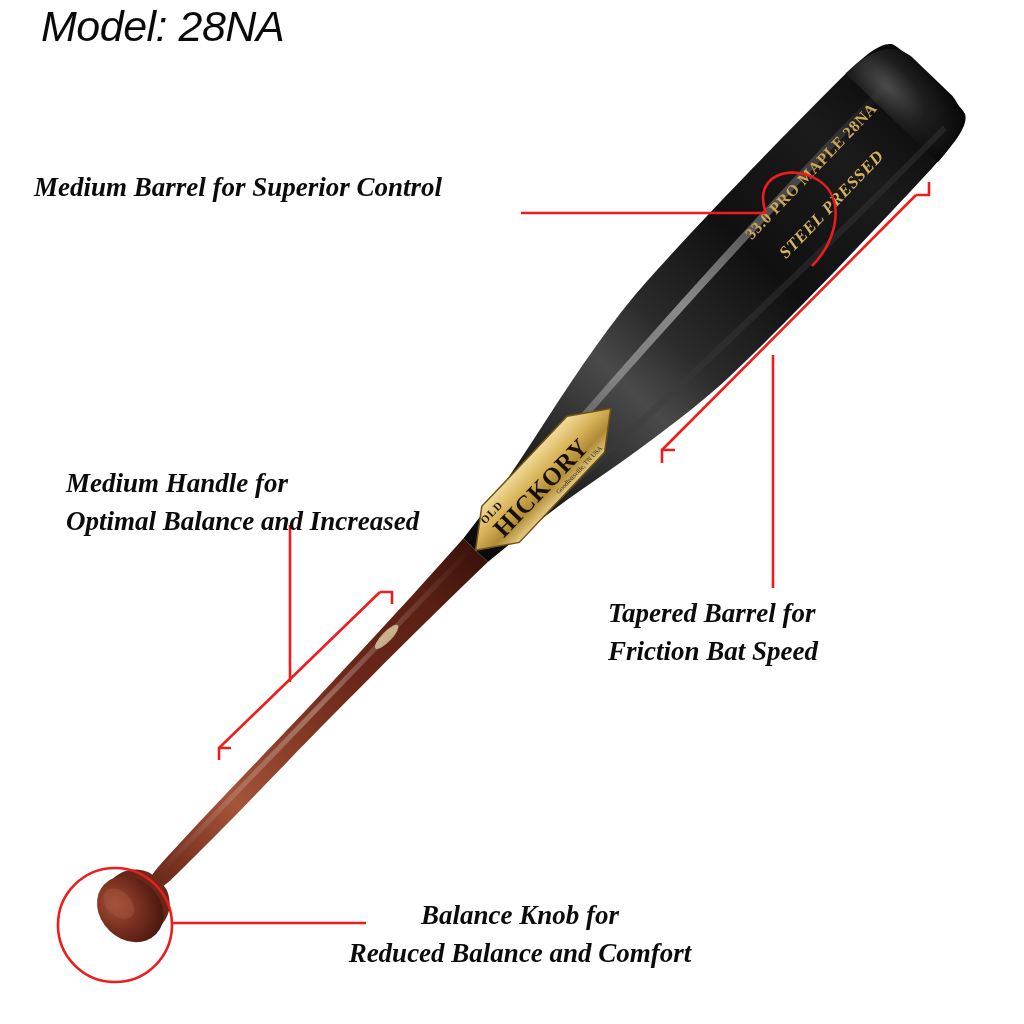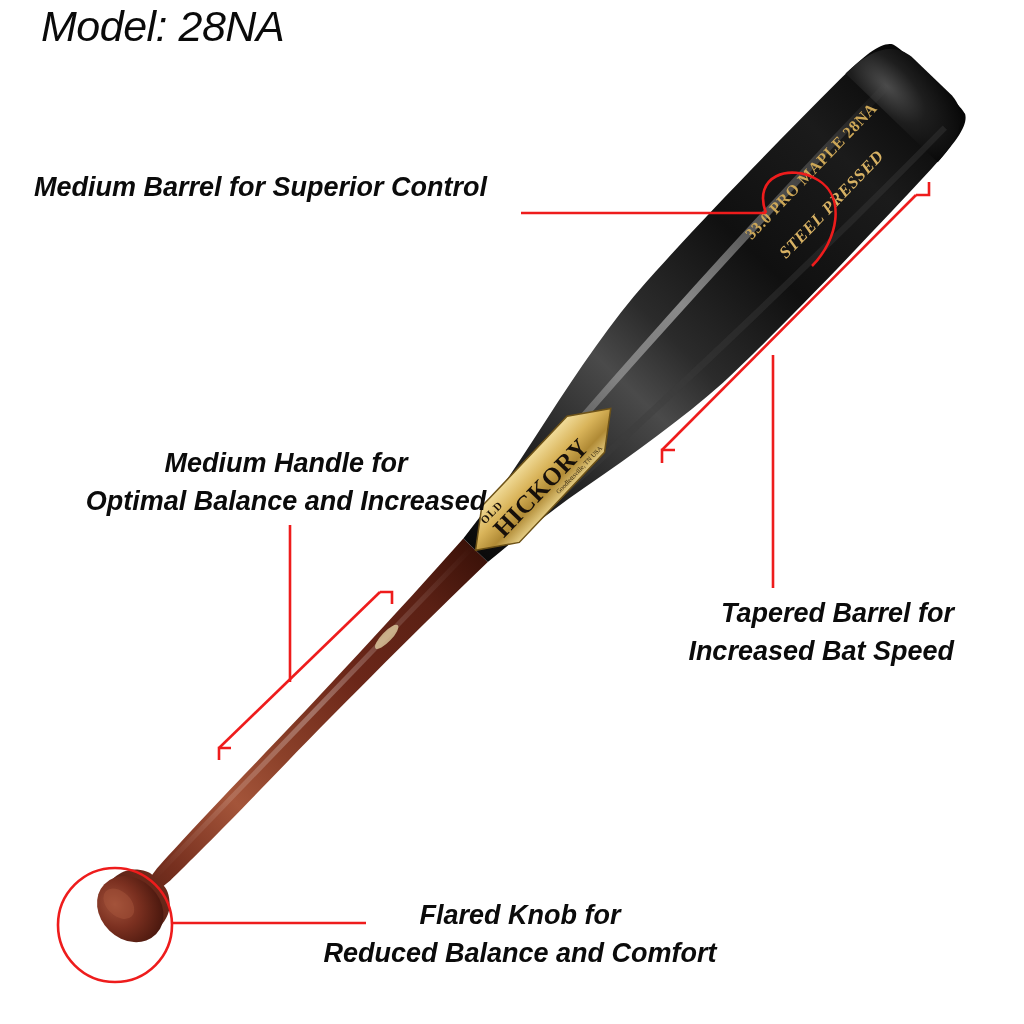--- a/index.html
+++ b/index.html
@@ -35,28 +35,28 @@
   
   .callout {
     position: absolute;
     font-size: 27px;
     font-weight: bold;
     font-style: italic;
     color: #0b0b0b;
     line-height: 1.42;
     white-space: nowrap;
   }
-  .callout .ln { display: block; }
+  .callout .ln { display: block; font-family: Liberation Serif, serif; }
 
   .callout-barrel      { left: 34px;  top: 168px; text-align: left; }
   .callout-barrel .ln2 { padding-left: 106px; }
 
-  .callout-handle      { left: 66px;  top: 444px; text-align: center; width: 440px; }
-
-  .callout-taper       { left: 608px; top: 594px; text-align: right; width: 346px; }
+  .callout-handle      { left: 66px;  top: 464px; width: 440px; }
+
+  .callout-taper       { left: 608px; top: 594px; text-align: left; width: 346px; }
 
   .callout-knob        { left: 286px; top: 896px; text-align: center; width: 468px; }
 
   
   #art {
     position: absolute;
     left: 0; top: 0;
     width: 1024px;
     height: 1024px;
   }
@@ -203,21 +203,21 @@
     <span class="ln ln1">Medium Barrel for Superior Control</span>
   </div>
 
   <div class="callout callout-handle">
     <span class="ln ln1">Medium Handle for</span>
     <span class="ln ln2">Optimal Balance and Increased</span>
   </div>
 
   <div class="callout callout-taper">
     <span class="ln ln1">Tapered Barrel for</span>
-    <span class="ln ln2">Increased Bat Speed</span>
+    <span class="ln ln2">Friction Bat Speed</span>
   </div>
 
   <div class="callout callout-knob">
-    <span class="ln ln1">Flared Knob for</span>
+    <span class="ln ln1">Balance Knob for</span>
     <span class="ln ln2">Reduced Balance and Comfort</span>
   </div>
 
 </div>
 
 </body></html>

